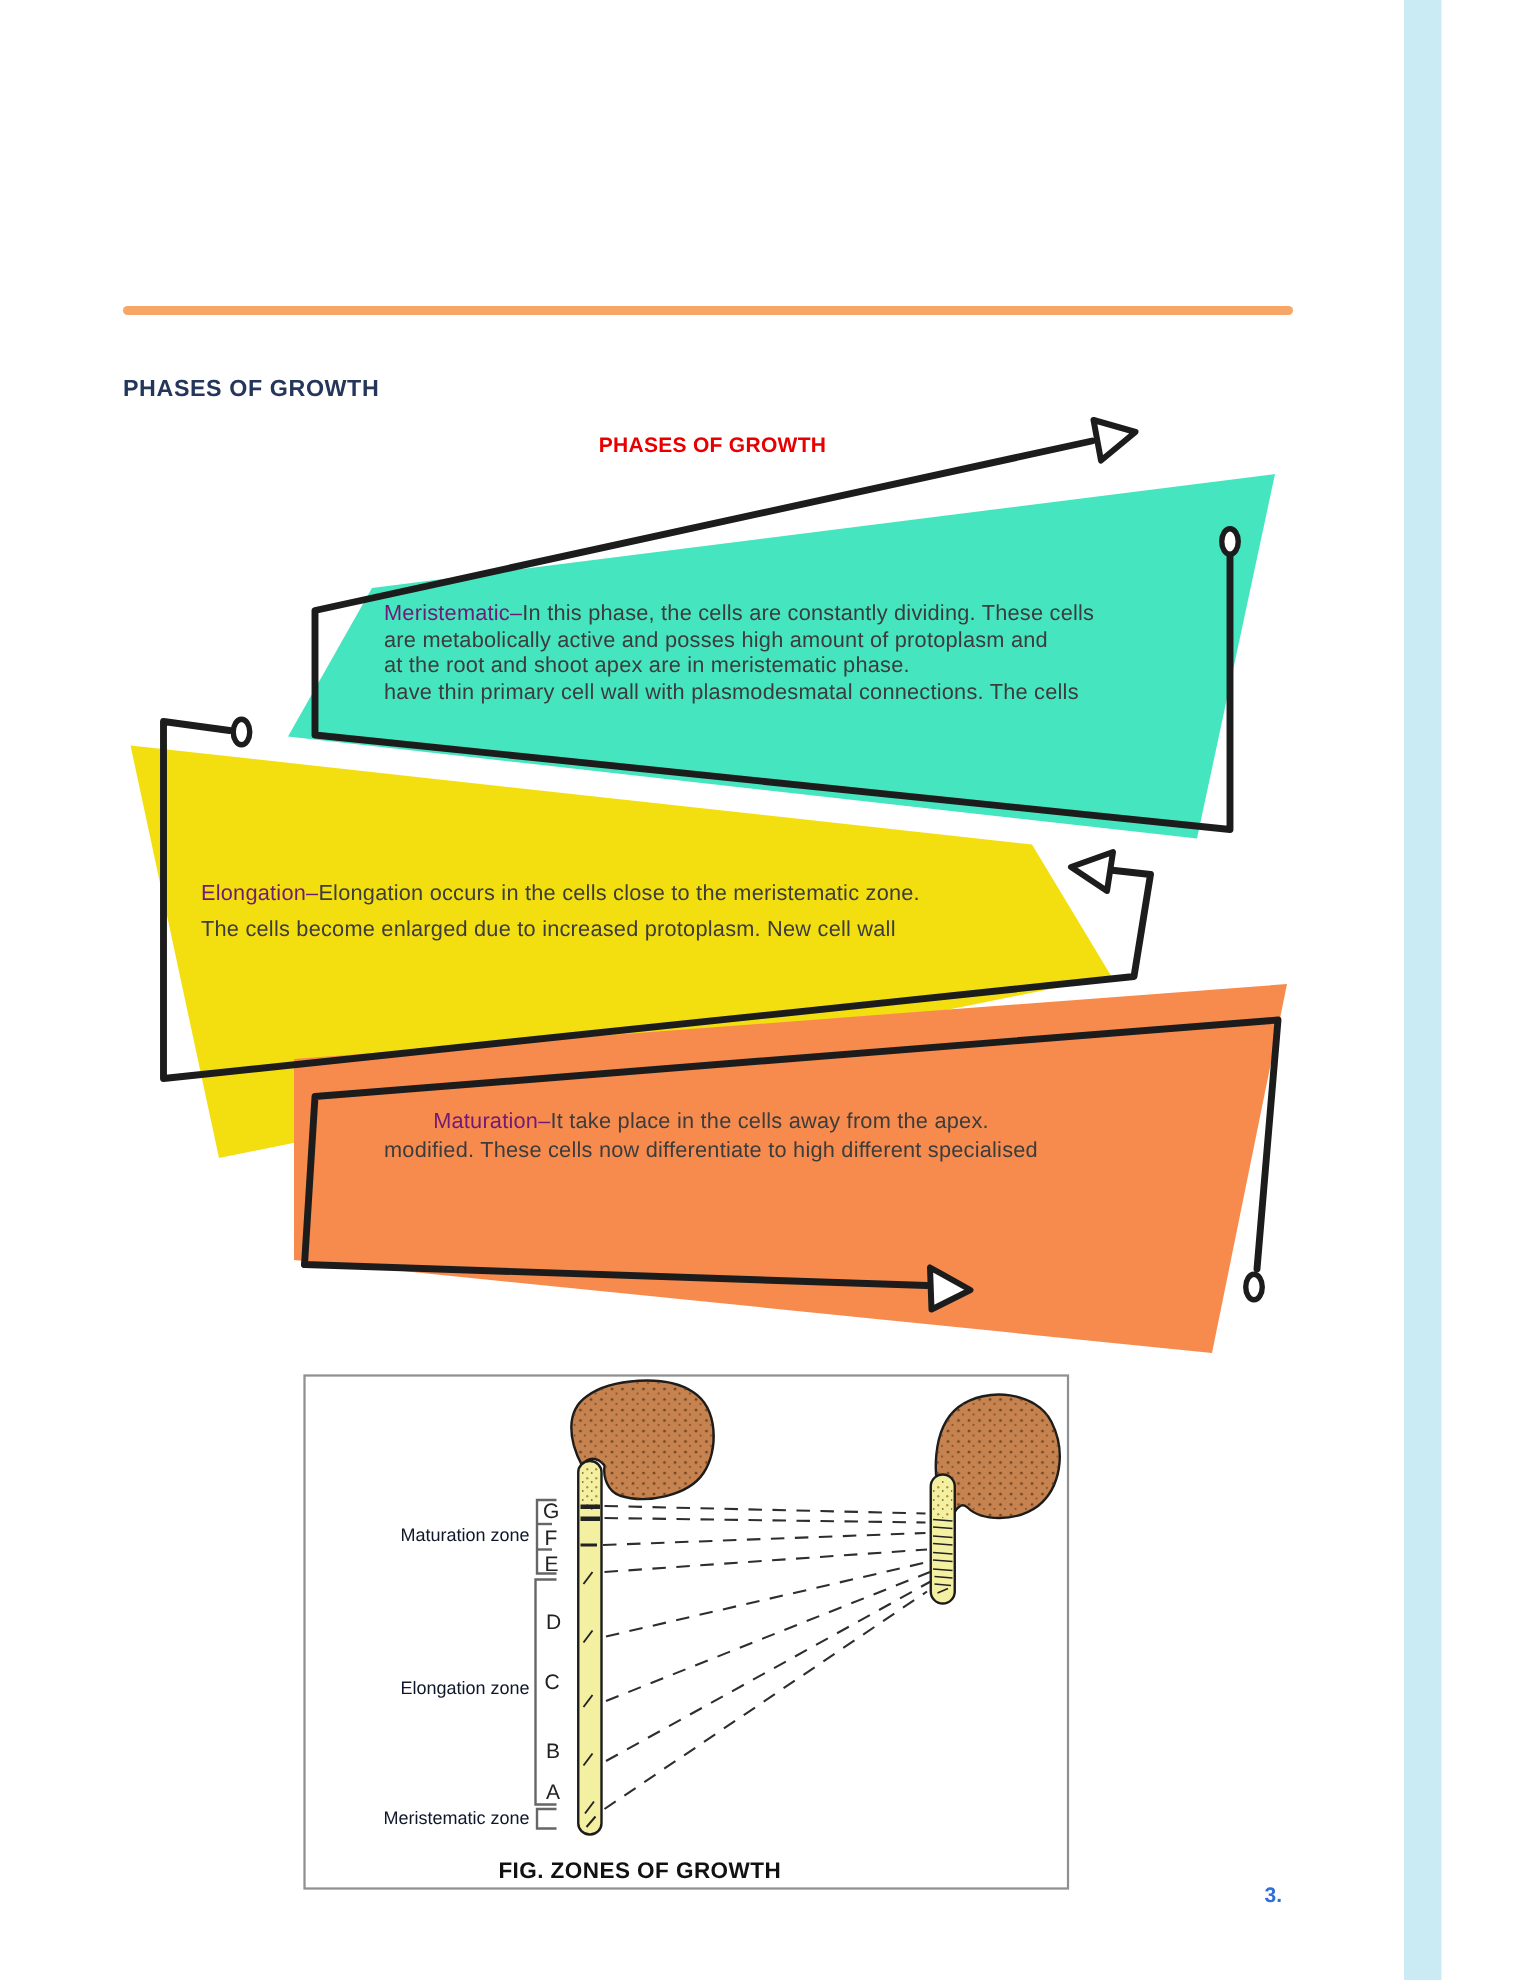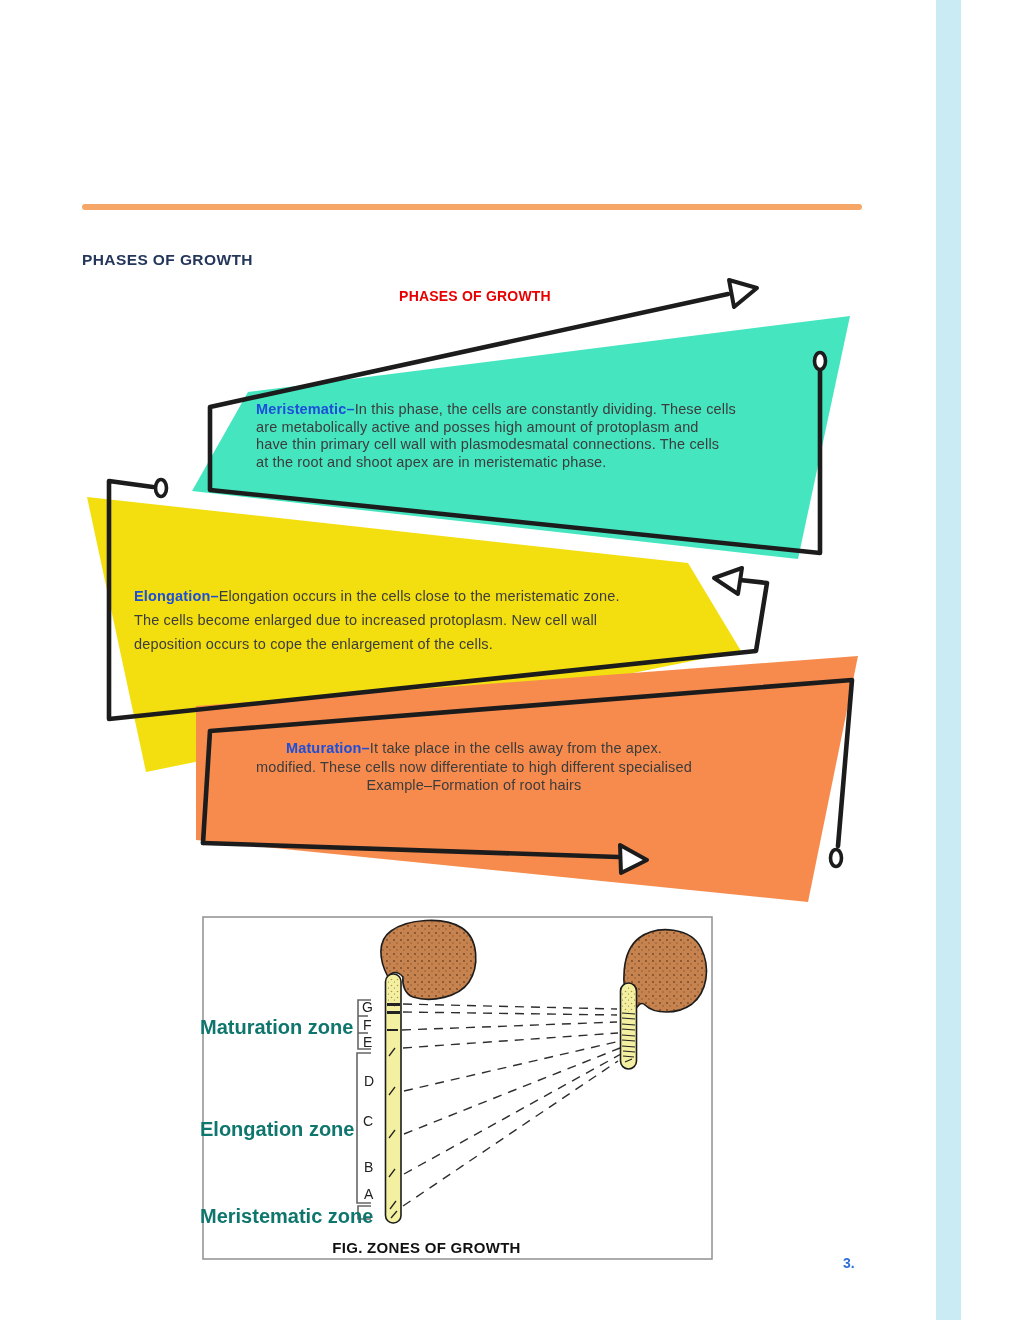--- a/index.html
+++ b/index.html
@@ -8,25 +8,25 @@
     font-family:"Liberation Sans","DejaVu Sans",sans-serif;overflow:hidden;
   }
   .abs{position:absolute;}
   .side-stripe{left:936px;top:0;width:25px;height:1320px;background:#cbebf4;}
   .top-bar{left:82px;top:204px;width:780px;height:6px;background:#f6a767;border-radius:3px;}
   .page-heading{left:82px;top:251px;color:#24365a;font-size:15.5px;font-weight:bold;letter-spacing:.4px;}
   .collage-title{left:370px;top:288px;width:210px;text-align:center;color:#e80000;font-size:14px;font-weight:800;letter-spacing:.2px;}
   .art{left:0;top:0;width:1020px;height:1320px;}
   .phase-text{color:#3c3c3c;font-size:14.5px;letter-spacing:.15px;white-space:nowrap;z-index:5;}
   .phase-text .ln{display:block;}
-  .lead{color:#1d4ed8;font-weight:bold;margin-top:37px;}
+  .lead{color:#701a75;font-weight:normal;margin-top:37px;}
   .text-meristematic{left:256px;top:401px;line-height:17.6px;}
   .text-elongation{left:134px;top:585px;line-height:23.8px;}
   .text-maturation{left:256px;top:739px;line-height:18.6px;text-align:center;}
-  .zone-label{left:200px;width:153px;text-align:right;color:#0f766e;font-size:20px;white-space:nowrap;font-weight:bold;}
+  .zone-label{left:200px;width:153px;text-align:right;color:#0f172a;font-size:12px;white-space:nowrap;}
   .zl-maturation{top:1016px;}
   .zl-elongation{top:1118px;}
   .zl-meristematic{top:1205px;}
   .fig-caption{left:203px;top:1239px;width:447px;text-align:center;color:#111;font-size:15px;font-weight:bold;letter-spacing:.3px;}
   .page-number{left:843px;top:1255px;color:#2e6fd8;font-size:14px;font-weight:bold;}
   svg text.zl{font-family:"Liberation Sans","DejaVu Sans",sans-serif;font-size:14px;fill:#222;}
 </style>
 </head>
 <body>
 
@@ -144,34 +144,32 @@
       <text class="zl" x="364" y="1199">A</text>
     </g>
   </g>
 </svg>
 
 <div class="abs collage-title">PHASES OF GROWTH</div>
 
 <div class="abs phase-text text-meristematic">
   <span class="ln"><span class="lead">Meristematic–</span><span>In this phase, the cells are constantly dividing. These cells</span></span>
   <span class="ln">are metabolically active and posses high amount of protoplasm and</span>
+  <span class="ln">at the root and shoot apex are in meristematic phase.</span>
   <span class="ln">have thin primary cell wall with plasmodesmatal connections. The cells</span>
-  <span class="ln">at the root and shoot apex are in meristematic phase.</span>
 </div>
 
 <div class="abs phase-text text-elongation">
   <span class="ln"><span class="lead">Elongation–</span><span>Elongation occurs in the cells close to the meristematic zone.</span></span>
   <span class="ln">The cells become enlarged due to increased protoplasm. New cell wall</span>
-  <span class="ln">deposition occurs to cope the enlargement of the cells.</span>
 </div>
 
 <div class="abs phase-text text-maturation">
   <span class="ln"><span class="lead">Maturation–</span><span>It take place in the cells away from the apex.</span></span>
   <span class="ln">modified. These cells now differentiate to high different specialised</span>
-  <span class="ln">Example–Formation of root hairs</span>
 </div>
 
 <div class="abs zone-label zl-maturation">Maturation zone</div>
 <div class="abs zone-label zl-elongation">Elongation zone</div>
 <div class="abs zone-label zl-meristematic">Meristematic zone</div>
 <div class="abs fig-caption">FIG. ZONES OF GROWTH</div>
 
 <div class="abs page-number">3.</div>
 
 </body></html>

